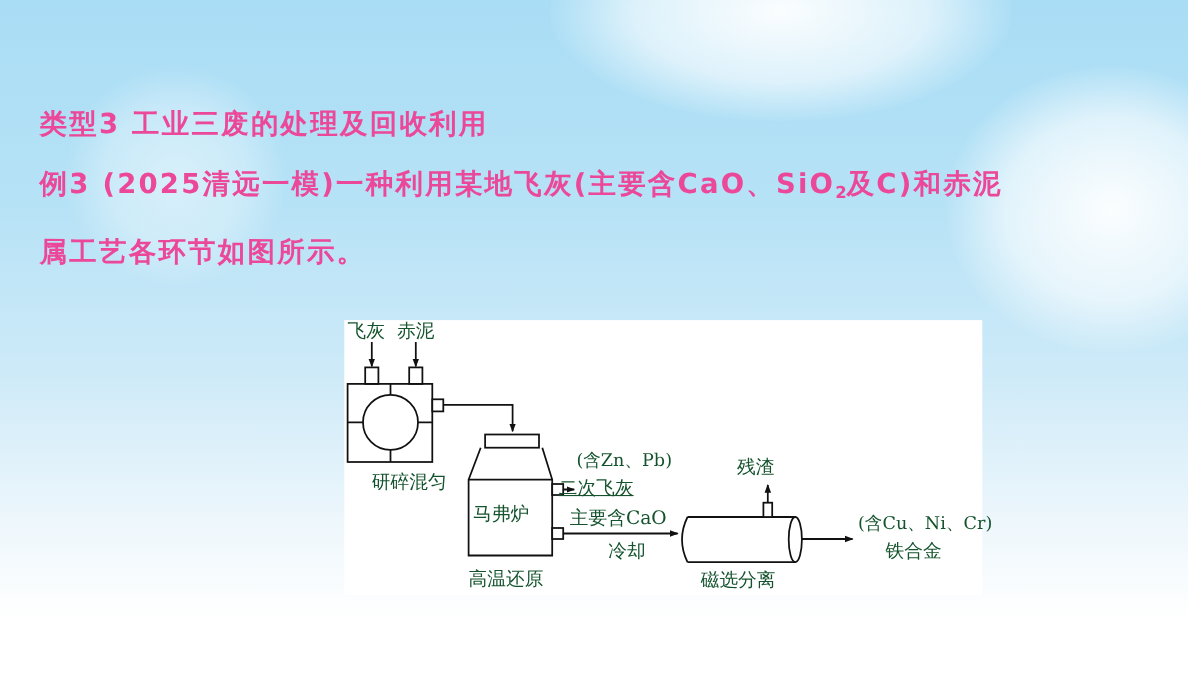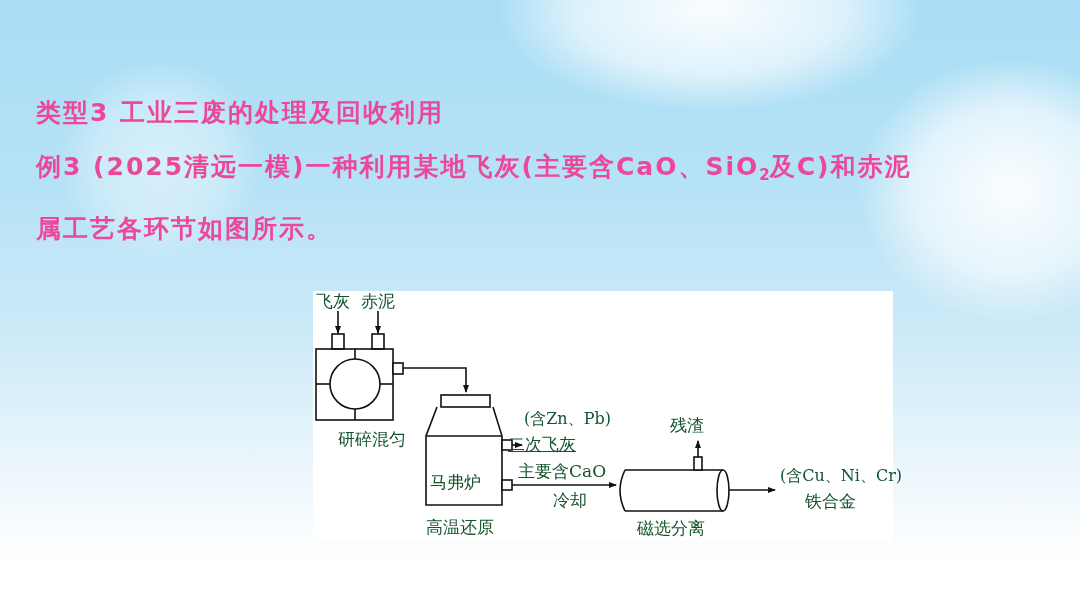--- a/index.html
+++ b/index.html
@@ -67,21 +67,21 @@
       <path d="M312,179 L410,179 M312,220 L410,220 M312,179 Q302,199.5 312,220"></path>
       <ellipse cx="410" cy="199.5" rx="6" ry="20.5"></ellipse>
       <rect x="381" y="166" width="8" height="13" fill="#fff"></rect>
       <line x1="385" y1="166" x2="385" y2="150" marker-end="url(#ah)"></line>
       <line x1="416" y1="199" x2="462" y2="199" marker-end="url(#ah)"></line>
     </g>
   </svg>
   <div class="lbl" style="left:3px; top:0px;">飞灰</div>
   <div class="lbl" style="left:48px; top:0px;">赤泥</div>
   <div class="lbl" style="left:1px; top:138px;margin-left:24px;">研碎混匀</div>
-  <div class="lbl" style="left:117px; top:181px;">马弗炉</div>
+  <div class="lbl" style="left:117px; top:169px;font-family:Liberation Mono, monospace;">马弗炉</div>
   <div class="lbl" style="left:113px; top:226px;">高温还原</div>
   <div class="lbl sm" style="left:211px; top:118px;text-align:center;">(含Zn、Pb)</div>
   <div class="lbl" style="left:195px; top:143px;text-decoration:underline;">二次飞灰</div>
   <div class="lbl" style="left:205px; top:170px;">主要含CaO</div>
   <div class="lbl" style="left:240px; top:200px;font-family:Liberation Serif, serif;">冷却</div>
   <div class="lbl" style="left:357px; top:124px;">残渣</div>
   <div class="lbl" style="left:324px; top:227px;">磁选分离</div>
   <div class="lbl sm" style="left:467px; top:175px;">(含Cu、Ni、Cr)</div>
   <div class="lbl" style="left:492px; top:200px;">铁合金</div>
 </div>

